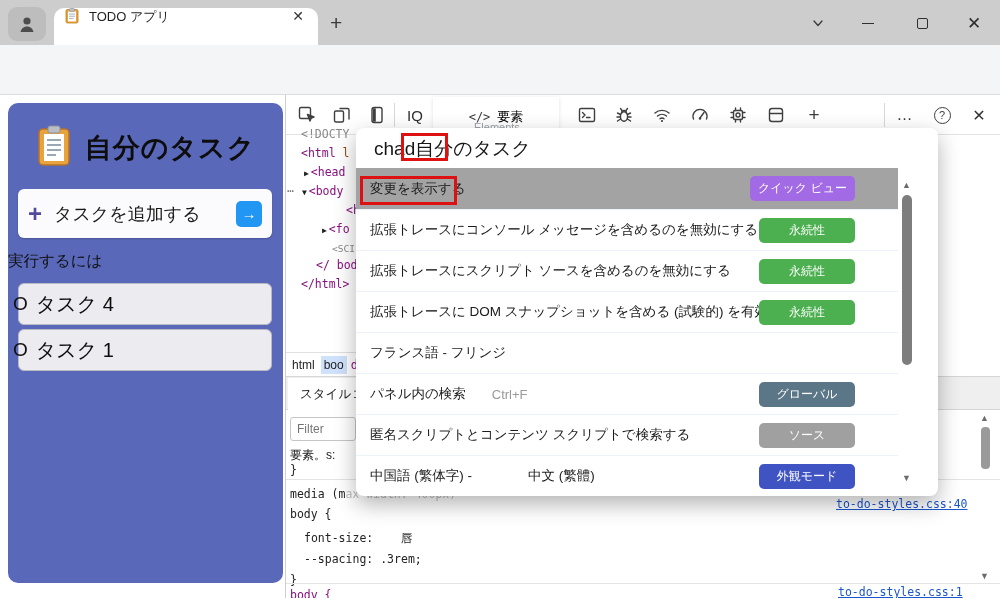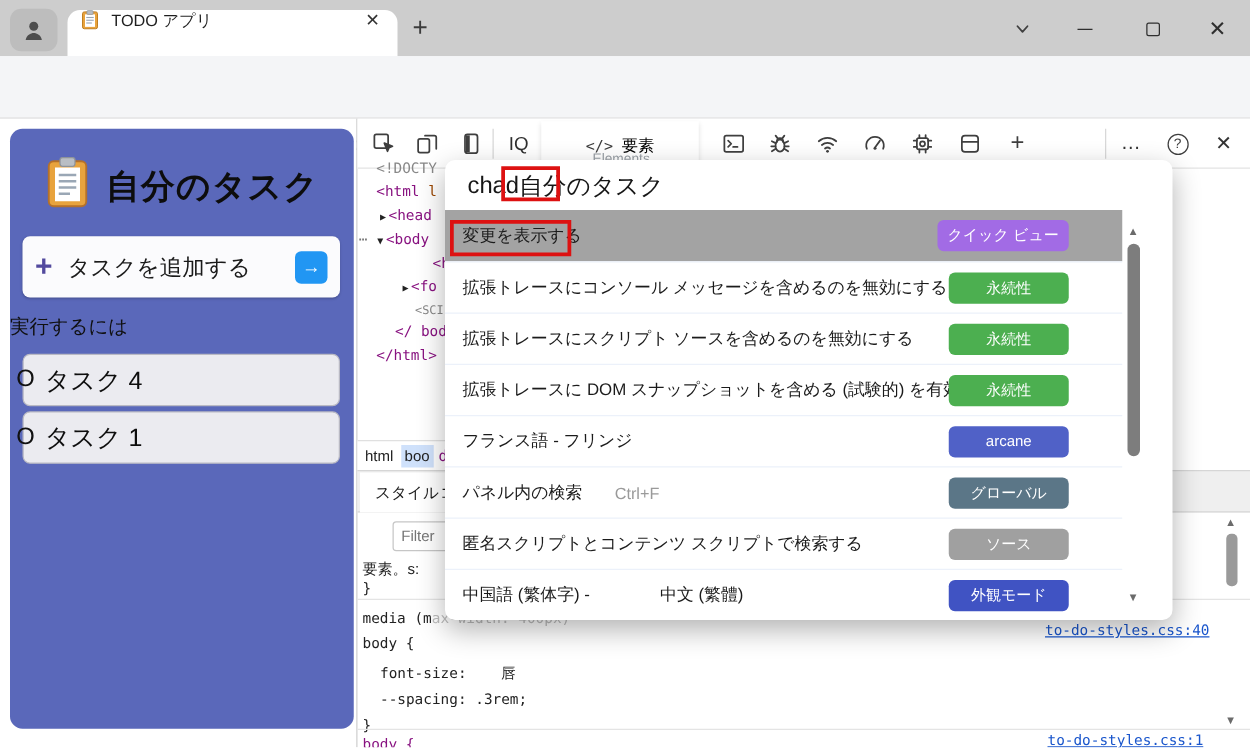--- a/index.html
+++ b/index.html
@@ -73,21 +73,21 @@
   .dots { color:#777; letter-spacing:1px; }
 
   .crumbbar { position:absolute; left:0; top:257px; width:75px; height:24px; border-top:1px solid #e0e0e0; background:#fff; display:flex; align-items:center; font-size:12px; color:#222; }
   .crumb-sel { background:#cfe1fb; padding:2px 3px; margin-left:6px; }
   .crumb-extra { color:#881280; margin-left:4px; font-family:"DejaVu Sans Mono", monospace; }
 
   .styles-tabbar { position:absolute; left:0; top:281px; width:715px; height:34px; background:#efefef; border-top:1px solid #d6d6d6; border-bottom:1px solid #d6d6d6; }
   .styles-tab { position:absolute; left:2px; top:1px; height:32px; padding:0 12px; background:#fff; display:flex; align-items:center; font-size:12.5px; color:#1a1a1a; }
   .styles-tab2 { position:absolute; left:66px; top:9px; font-size:12.5px; color:#1a1a1a; }
 
-  .filter-input { position:absolute; left:4px; top:322px; width:66px; height:24px; border:1px solid #c6c6c6; border-radius:3px; background:#fff; font-size:12px; color:#767676; font-family:"Liberation Sans", sans-serif; padding:1px 6px;margin-left:24px; }
+  .filter-input { position:absolute; left:4px; top:322px; width:66px; height:24px; border:1px solid #c6c6c6; border-radius:3px; background:#fff; font-size:12px; color:#767676; font-family:"Liberation Sans", sans-serif; padding:1px 6px; }
   .css { position:absolute; font-family:"DejaVu Sans Mono", monospace; font-size:11.5px; color:#222; white-space:nowrap; }
   .css-sep { position:absolute; left:0; width:715px; height:0; border-top:1px solid #e4e4e4; }
   .css-link { color:#1a56cc; text-decoration:underline; font-family:"DejaVu Sans Mono", monospace; font-size:11.5px; }
   .sb-arrow { color:#6b6b6b; font-size:9px; }
   .sb-thumb { background:#9a9a9a; border-radius:4px; }
 
   
   .dialog { left:356px; top:128px; width:582px; height:368px; background:#fff; border-radius:8px; box-shadow:0 8px 22px rgba(0,0,0,.30); z-index:50; }
   .cmd-input { position:absolute; left:18px; top:6px; height:30px; display:flex; align-items:center; font-size:19px; color:#161616; }
   .cmd-rows { position:absolute; left:0; top:40px; width:542px; }
@@ -376,21 +376,20 @@
       <div class="cmd-row">
         <span class="cmd-label">拡張トレースにスクリプト ソースを含めるのを無効にする</span>
         <span class="cmd-badge" style="background-color: rgb(76, 175, 80);">永続性</span>
       </div>
       <div class="cmd-row">
         <span class="cmd-label">拡張トレースに DOM スナップショットを含める (試験的) を有効にする</span>
         <span class="cmd-badge" style="background-color: rgb(76, 175, 80);">永続性</span>
       </div>
       <div class="cmd-row">
         <span class="cmd-label">フランス語 - フリンジ</span>
-        <span class="cmd-badge" style="background-color: rgb(80, 97, 199);">arcane</span>
       </div>
       <div class="cmd-row">
         <span class="cmd-label">パネル内の検索</span>
         <span class="cmd-shortcut">Ctrl+F</span>
         <span class="cmd-badge" style="background-color: rgb(91, 118, 135);">グローバル</span>
       </div>
       <div class="cmd-row">
         <span class="cmd-label">匿名スクリプトとコンテンツ スクリプトで検索する</span>
         <span class="cmd-badge" style="background-color: rgb(160, 160, 160);">ソース</span>
       </div>

